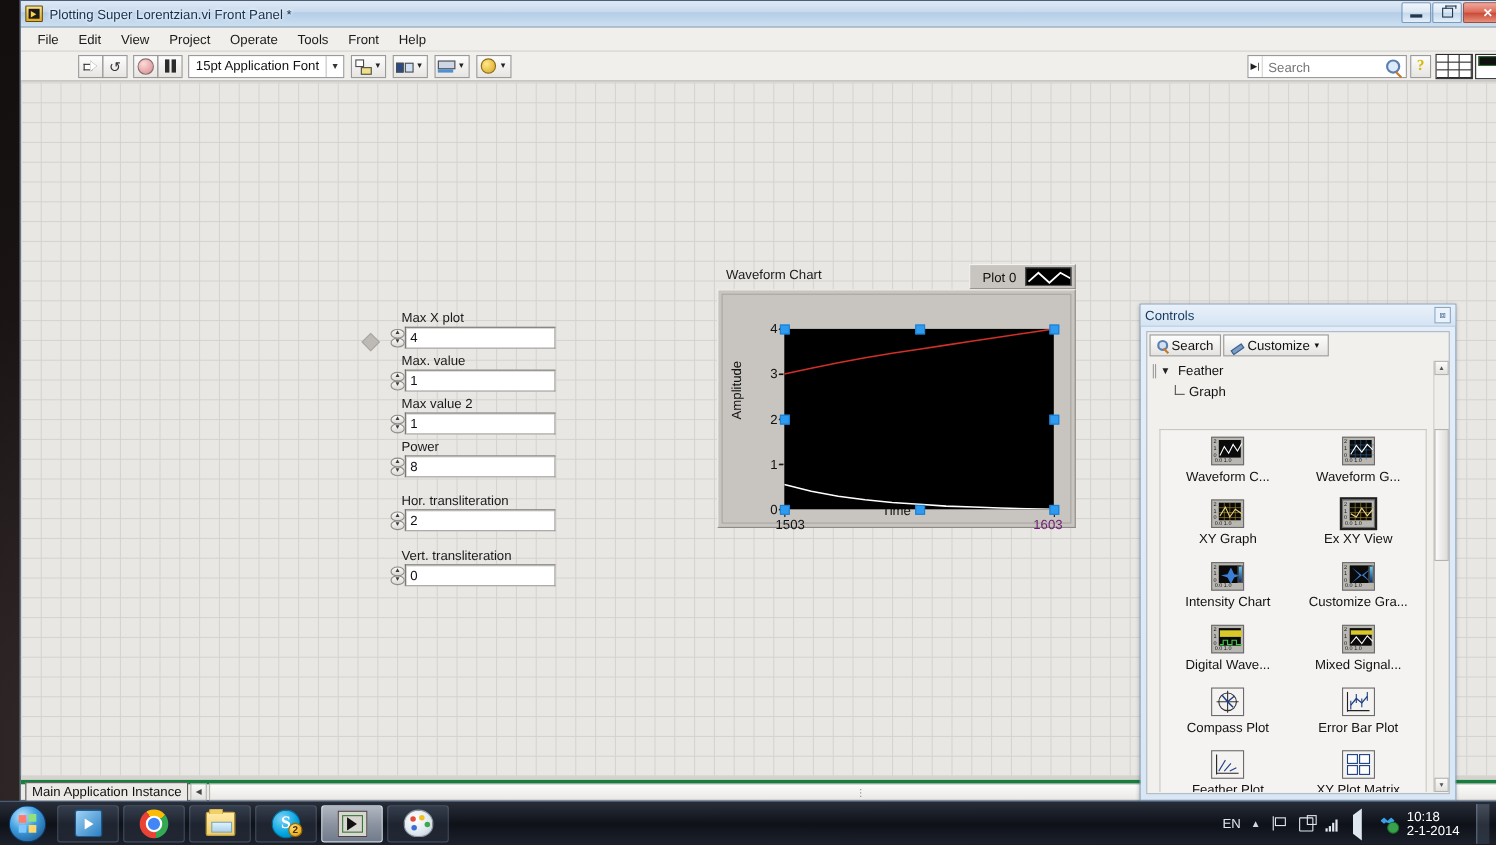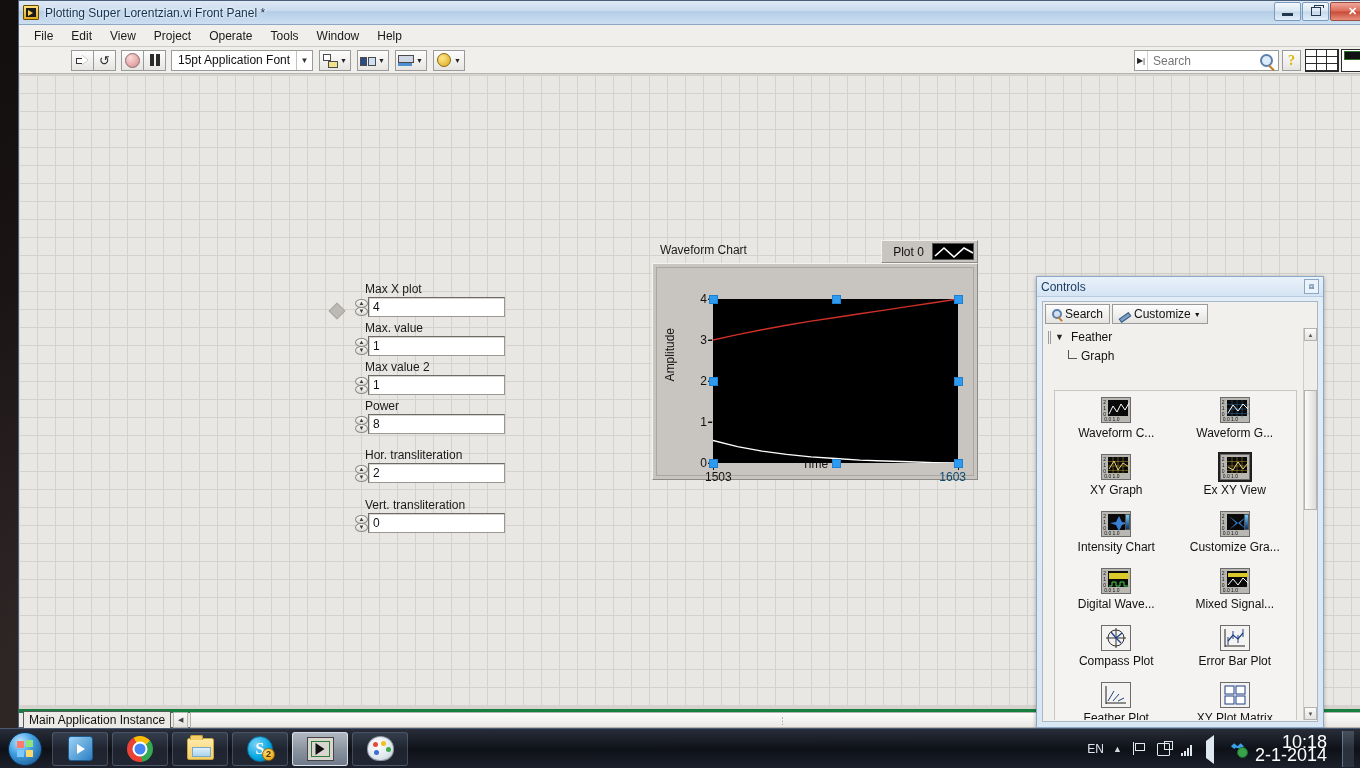--- a/index.html
+++ b/index.html
@@ -572,21 +572,21 @@
     width:15px;height:15px; position:relative;
   }
   .ic-dropbox:before {
     content:""; position:absolute; left:0; top:1px; width:13px; height:12px;
     background:#3aa0e8; clip-path: polygon(0 35%,25% 10%,50% 35%,25% 58%,0 35%, 50% 35%,75% 10%,100% 35%,75% 58%);
   }
   .ic-dropbox:after {
     content:""; position:absolute; right:-2px; bottom:-2px; width:9px; height:9px;
     border-radius:50%; background:#37a24a; border:1px solid #1f6b2d;
   }
-  .clock { text-align: right; line-height: 13px; color: #fff; font-size: 18px; }
+  .clock { text-align: left; line-height: 13px; color: #fff; font-size: 12px; }
   .show-desktop {
     width: 12px; height: 36px; margin-left: 6px;
     border-left: 1px solid rgba(160,185,215,0.45);
     background: linear-gradient(to bottom, rgba(190,210,235,0.22), rgba(120,140,170,0.18));
   }
 </style>
 </head>
 <body>
 
 <div id="screen">
@@ -610,21 +610,21 @@
       </div>
     </div>
 
     <div class="menubar">
       <div class="menu-item">File</div>
       <div class="menu-item">Edit</div>
       <div class="menu-item">View</div>
       <div class="menu-item">Project</div>
       <div class="menu-item">Operate</div>
       <div class="menu-item">Tools</div>
-      <div class="menu-item">Window</div>
+      <div class="menu-item">Front</div>
       <div class="menu-item">Help</div>
     </div>
 
     <div class="toolbar">
       <div class="tb-group" style="margin-left:52px;">
         <div class="tb-btn">
             <span class="arrow-right"></span>
           </div>
         <div class="tb-btn">
             <span class="icon-loop">↺</span>
@@ -794,21 +794,21 @@
                 <div class="ytick" style="position: absolute; left: 50px; top: 113px; right: auto; transform: translate(-100%, -50%); margin-right: 0px;">2</div>
                 <div style="position: absolute; width: 4px; height: 1px; background: rgb(17, 17, 17); left: 51px; top: 113px;"></div>
                 <div class="ytick" style="position: absolute; left: 50px; top: 72px; right: auto; transform: translate(-100%, -50%); margin-right: 0px;">3</div>
                 <div style="position: absolute; width: 4px; height: 1px; background: rgb(17, 17, 17); left: 51px; top: 72px;"></div>
                 <div class="ytick" style="position: absolute; left: 50px; top: 31px; right: auto; transform: translate(-100%, -50%); margin-right: 0px;">4</div>
                 <div style="position: absolute; width: 4px; height: 1px; background: rgb(17, 17, 17); left: 51px; top: 31px;"></div>
               </div>
             <div id="xtick-host">
                 <div style="position: absolute; font-size: 12px; color: rgb(17, 17, 17); white-space: nowrap; left: 56px; top: 202px; transform: translateX(-30%);">1503</div>
                 <div style="position: absolute; width: 1px; height: 5px; background: rgb(17, 17, 17); left: 56px; top: 197px;"></div>
-                <div style="position: absolute; font-size: 12px; color: #0c4a6e; white-space: nowrap; left: 301px; top: 202px; transform: translateX(-70%);">1603</div>
+                <div style="position: absolute; font-size: 12px; color: #701a75; white-space: nowrap; left: 301px; top: 202px; transform: translateX(-70%);">1603</div>
                 <div style="position: absolute; width: 1px; height: 5px; background: rgb(17, 17, 17); left: 301px; top: 197px;"></div>
               </div>
             <div id="handle-host">
                 <div class="sel-handle" style="left: 52px; top: 27px;"></div>
                 <div class="sel-handle" style="left: 174.5px; top: 27px;"></div>
                 <div class="sel-handle" style="left: 297px; top: 27px;"></div>
                 <div class="sel-handle" style="left: 52px; top: 109px;"></div>
                 <div class="sel-handle" style="left: 297px; top: 109px;"></div>
                 <div class="sel-handle" style="left: 52px; top: 191px;"></div>
                 <div class="sel-handle" style="left: 174.5px; top: 191px;"></div>

